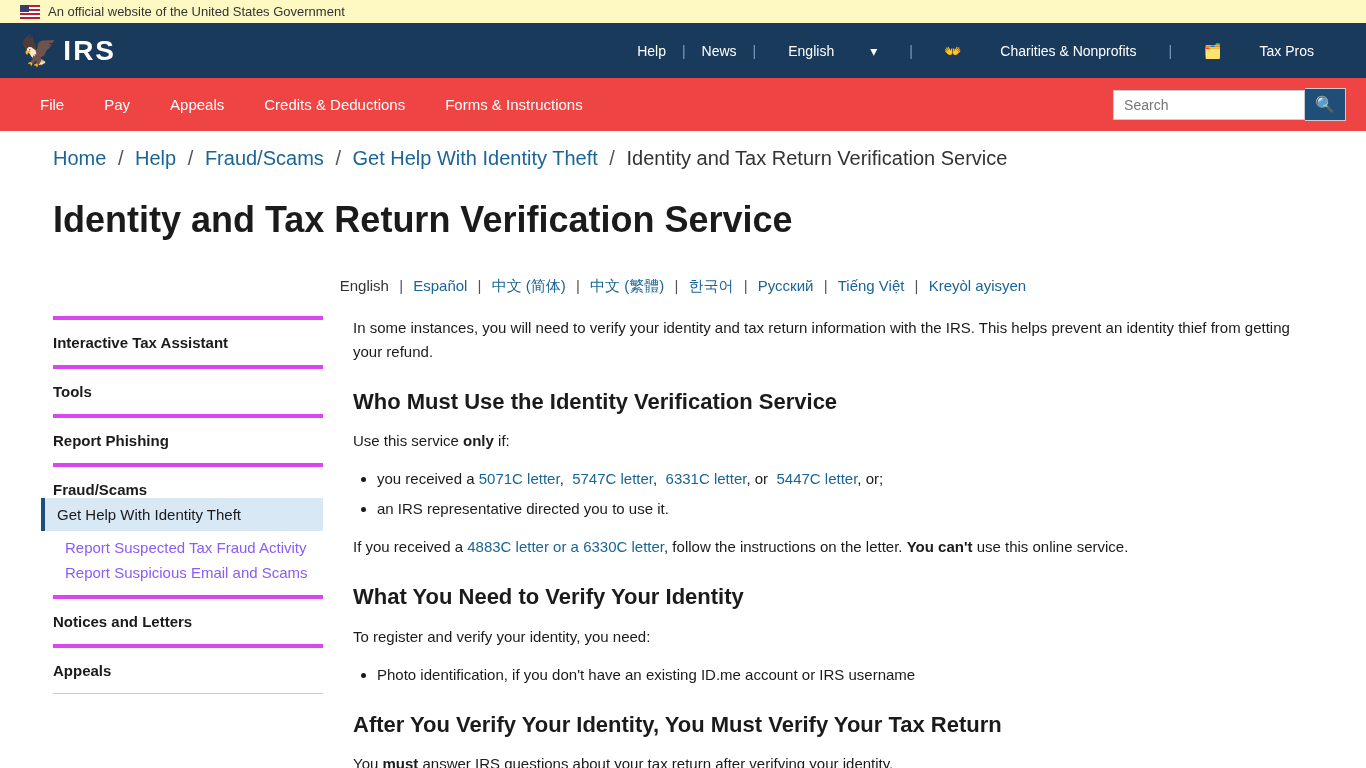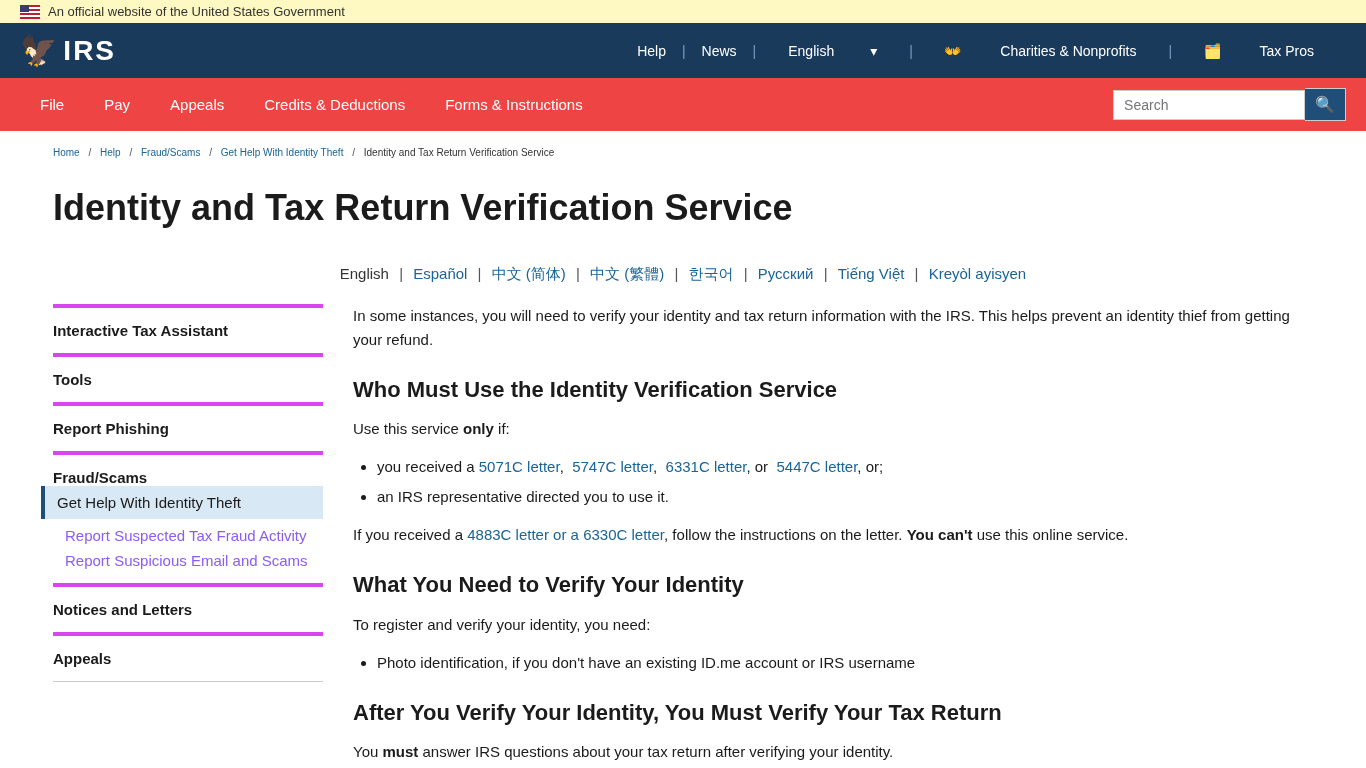--- a/index.html
+++ b/index.html
@@ -104,21 +104,21 @@
     
     .content-wrapper {
       max-width: 1300px;
       margin: 0 auto;
       padding: 0 20px;
     }
 
     
     .breadcrumb {
       padding: 16px 0 8px 0;
-      font-size: 10px;
+      font-size: 20px;
       color: #555;
     }
     .breadcrumb a {
       color: #1a6496;
       text-decoration: none;
     }
     .breadcrumb .sep { padding: 0 6px; color: #555; }
     .breadcrumb .current { color: #333; }
 
     

